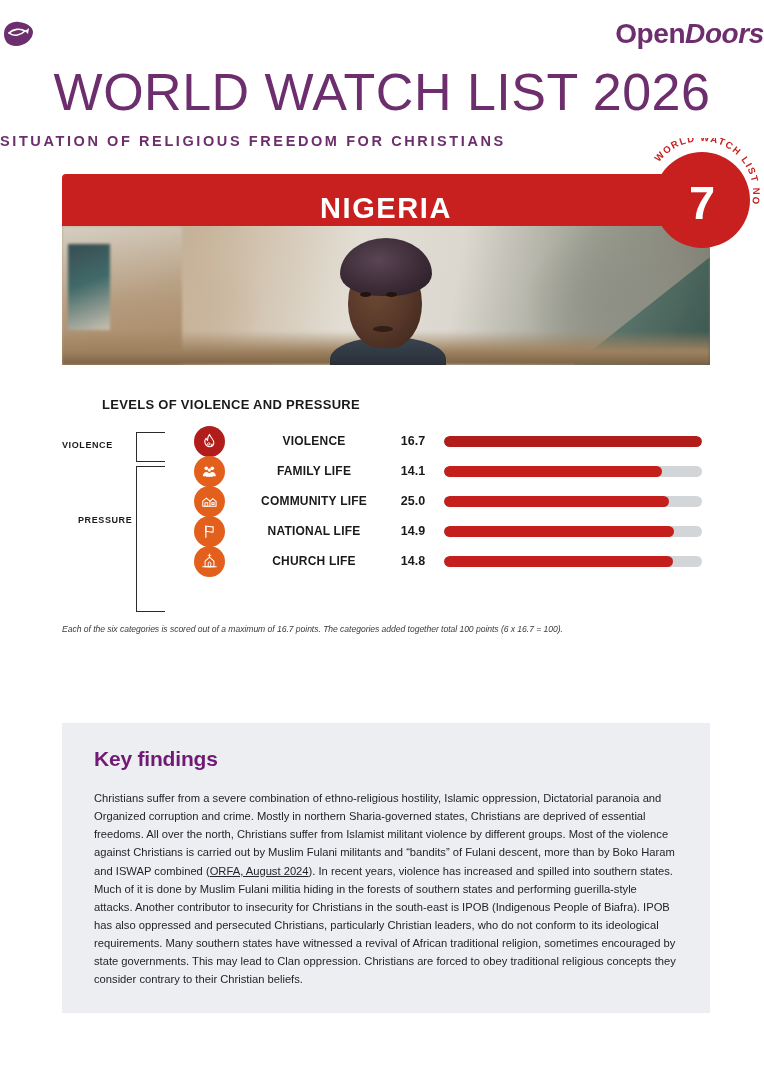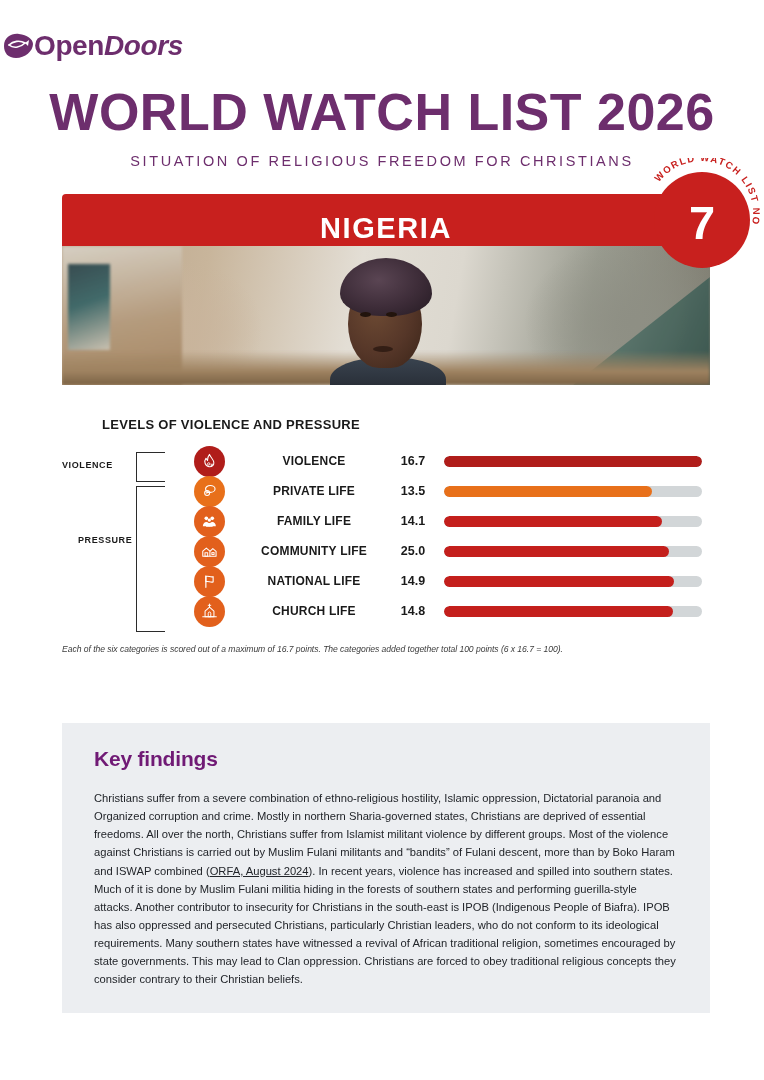--- a/index.html
+++ b/index.html
@@ -12,50 +12,49 @@
     height: 1080px;
     position: relative;
     font-family: "Liberation Sans", sans-serif;
     overflow: hidden;
   }
 
   
   .logo-row {
     display: flex;
     align-items: center;
-    justify-content: flex-start;
-    gap: 0;
-    padding-top: 32px;
+    justify-content: space-between;
+    gap: 13px;
+    padding-top: 20px;
   }
   .logo-mark { width: 34px; height: 28px; display: block; }
   .logo-text {
     font-size: 28px;
     font-weight: bold;
     color: #6d2e6d;
     letter-spacing: -0.4px;
     line-height: 1;
     white-space: nowrap;
   }
   .logo-text .italic { font-style: italic; }
 
   
   .wwl-title {
     text-align: center;
     font-size: 52px;
-    font-weight: bold;
+    font-weight: normal;
     color: #6d2e6d;
     letter-spacing: 0.5px;
-    margin-top: 26px;
+    margin-top: 18px;
     line-height: 1;
     font-stretch: condensed;
   }
   .wwl-subtitle {
-    text-align: center;
     font-size: 14.5px;
-    font-weight: normal;
+    font-weight: bold;
     color: #6d2e6d;
     letter-spacing: 2.6px;
     margin-top: 15px;
   }
 
   
   .banner-wrap {
     position: relative;
     margin: 25px 55px 0 62px;
     height: 52px;
@@ -393,33 +392,20 @@
             <path d="M14 15.5 l2 0 M14 17 l1.6 0" stroke="#ffffff" stroke-width="1.1" stroke-linecap="round"></path>
           </svg>
         </div>
         <div class="row-label">VIOLENCE</div>
         <div class="row-score">16.7</div>
         <div class="bar-track">
           <div class="bar-fill" style="width: 100%; background: rgb(176, 29, 26);"></div>
         </div>
       </div>
       <div class="row">
-        <div class="icon-badge" style="background: rgb(232, 112, 26);">
-          <svg viewBox="0 0 24 24" width="19" height="19">
-            <circle cx="9" cy="14" r="3.1" fill="none" stroke="#ffffff" stroke-width="1.4"></circle>
-            <path d="M13 4.5 C16.3 4.5 19 6.4 19 8.8 C19 11.2 16.3 13.1 13 13.1 C12.2 13.1 11.5 13 10.8 12.8 L8.3 14 L9.2 11.7 C7.9 10.9 7 9.9 7 8.8 C7 6.4 9.7 4.5 13 4.5 Z" fill="none" stroke="#ffffff" stroke-width="1.4" stroke-linejoin="round"></path>
-          </svg>
-        </div>
-        <div class="row-label">PRIVATE LIFE</div>
-        <div class="row-score">13.5</div>
-        <div class="bar-track">
-          <div class="bar-fill" style="width: 80.8%; background: rgb(232, 112, 26);"></div>
-        </div>
-      </div>
-      <div class="row">
         <div class="icon-badge" style="background: rgb(226, 96, 28);">
           <svg viewBox="0 0 24 24" width="19" height="19">
             <circle cx="8" cy="8" r="2.3" fill="#ffffff"></circle>
             <circle cx="15.5" cy="8" r="2.3" fill="#ffffff"></circle>
             <circle cx="11.8" cy="10.2" r="2.1" fill="#ffffff"></circle>
             <path d="M3.6 18 C3.6 14.6 5.6 12.6 8 12.6 C10.4 12.6 12.4 14.6 12.4 18 Z" fill="#ffffff"></path>
             <path d="M11.2 18 C11.2 14.6 13.2 12.6 15.6 12.6 C18 12.6 20 14.6 20 18 Z" fill="#ffffff"></path>
             <path d="M7.6 18.6 C7.6 15.6 9.4 13.9 11.8 13.9 C14.2 13.9 16 15.6 16 18.6 Z" fill="#ffffff"></path>
           </svg>
         </div>

